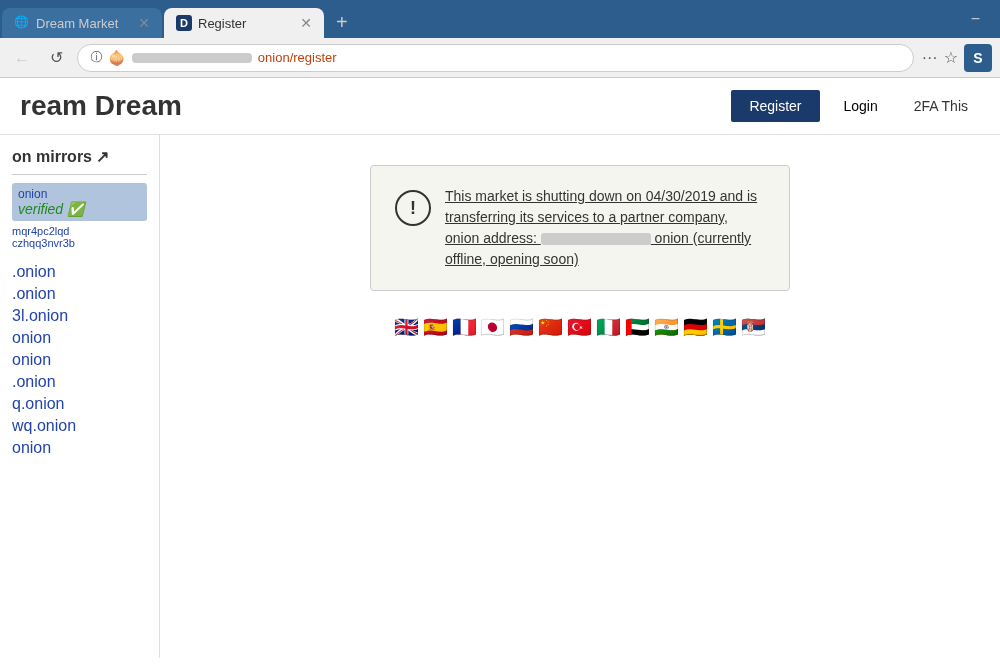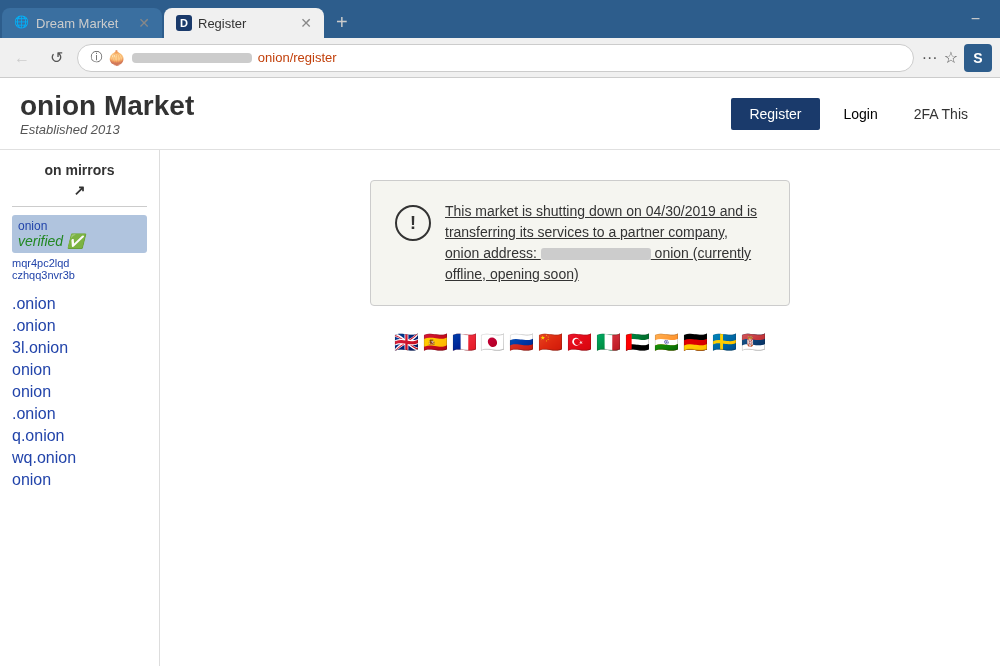--- a/index.html
+++ b/index.html
@@ -204,28 +204,27 @@
     
     .sidebar {
       width: 160px;
       min-width: 160px;
       padding: 12px;
       border-right: 1px solid #ddd;
       overflow: hidden;
       font-size: 13px;
     }
     .sidebar-title {
-      font-size: 14px;
+      font-size: 16px;
       font-weight: bold;
       color: #333;
       margin-bottom: 8px;
       display: flex;
       align-items: center;
       gap: 4px;
-      flex-direction: column;
     }
     .sidebar-divider {
       border-bottom: 1px solid #ccc;
       margin-bottom: 8px;
     }
     .sidebar-mirror-item {
       background: #b0c4de;
       border-radius: 3px;
       padding: 4px 6px;
       margin-bottom: 4px;
@@ -357,22 +356,21 @@
       <button class="url-action-btn">☆</button>
       <button class="sidebar-btn">S</button>
     </div>
   </div>
 </div>
 
 <div class="page-content">
 
   <div class="site-header">
     <div class="site-logo">
-      <div class="site-logo-title">onion Market</div>
-      <div class="site-logo-sub">Established 2013</div>
+      <div class="site-logo-title">ream Dream</div>
     </div>
     <div class="site-nav">
       <button class="btn-register">Register</button>
       <button class="btn-login">Login</button>
       <button class="btn-2fa">2FA This</button>
     </div>
   </div>
 
   <div class="main-layout">
 

